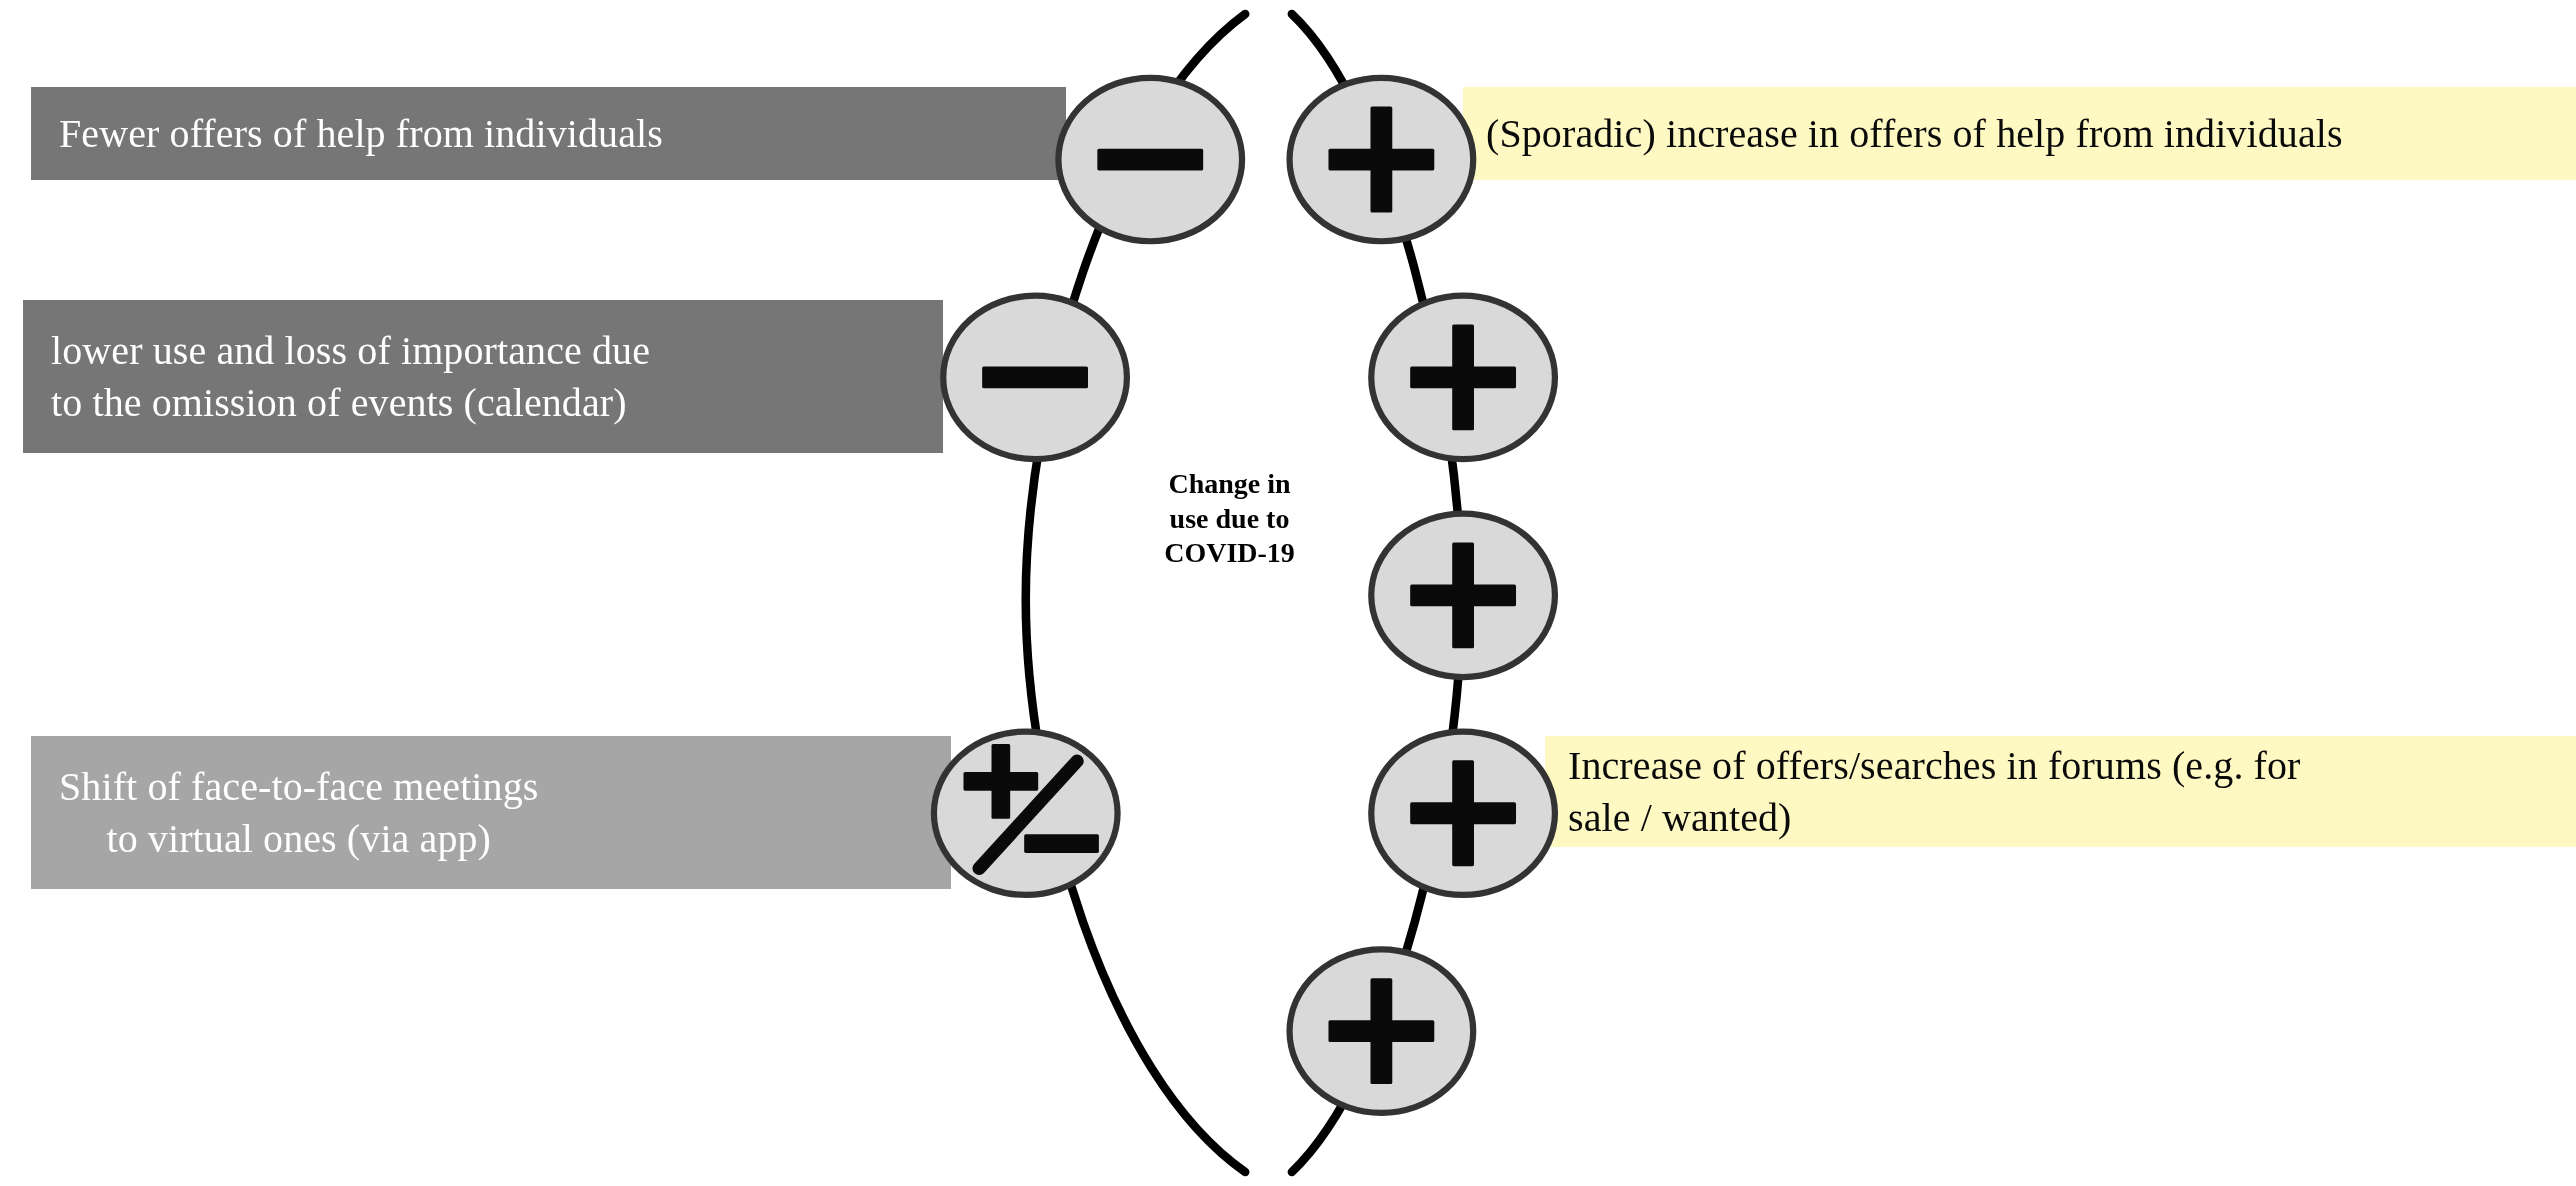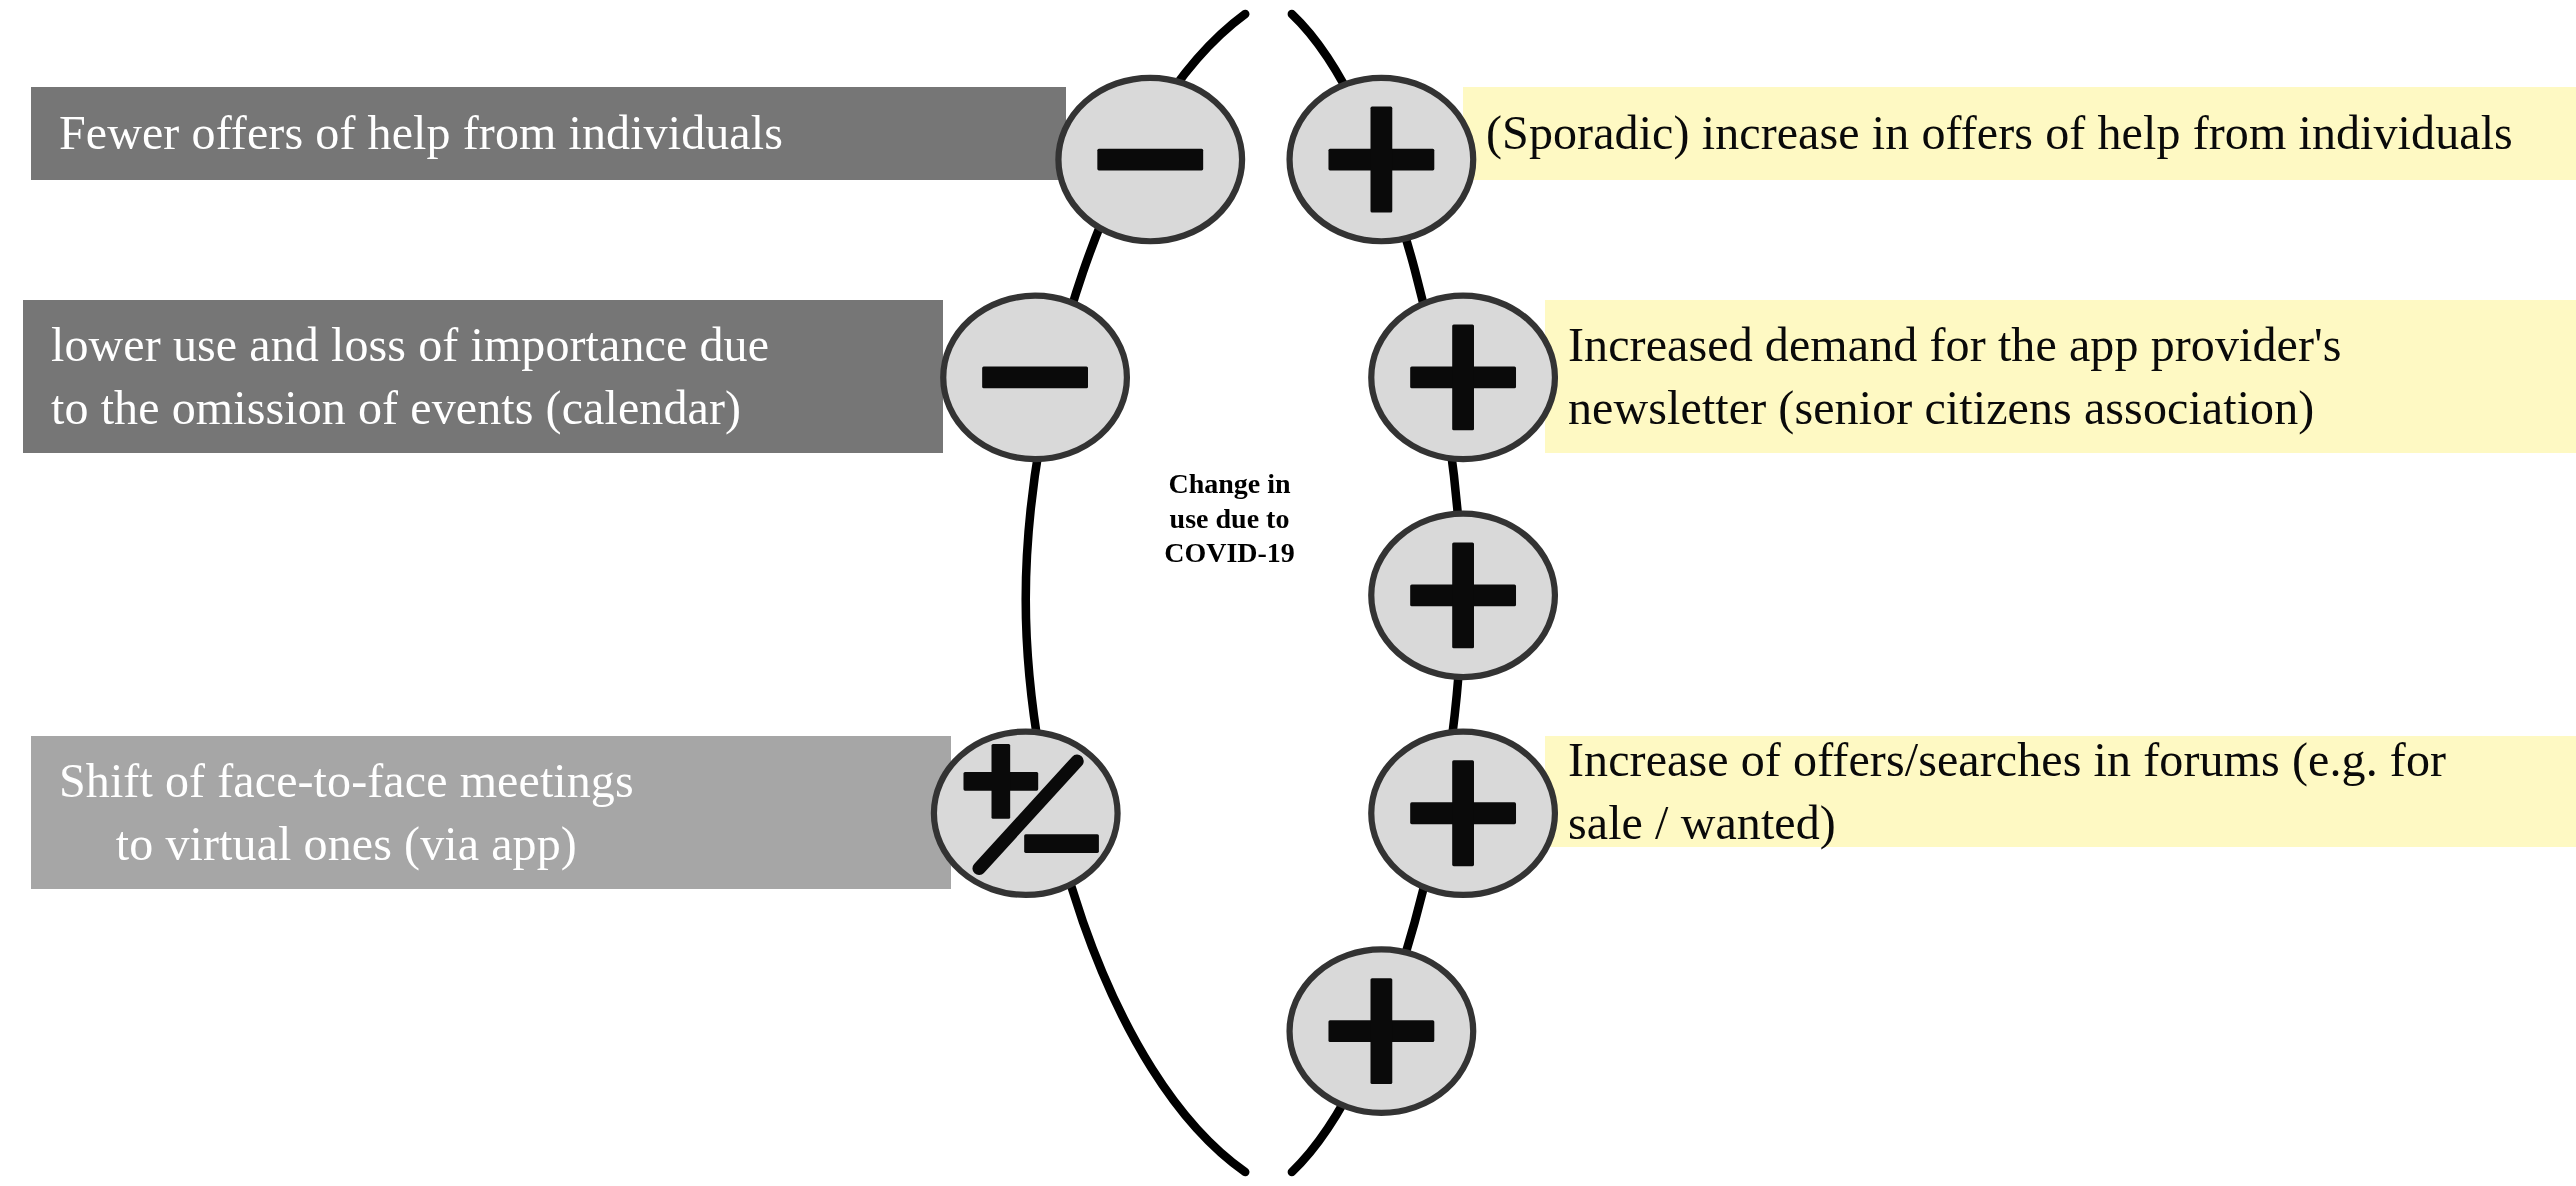--- a/index.html
+++ b/index.html
@@ -27,21 +27,21 @@
   .bar {
     position: absolute;
     display: flex;
     align-items: center;
     box-sizing: border-box;
   }
   .bar-neg-strong { background: #767676; }
   .bar-neg-mid    { background: #a6a6a6; text-align: center; }
   .bar-pos        { background: #fef9c3; }
   .bar-text {
-    font-size: 48px;
+    font-size: 40px;
     line-height: 1.30;
     letter-spacing: 0.1px;
     white-space: pre-line;
   }
   .bar-text-left  { color: #ffffff; padding-left: 28px; }
   .bar-text-right { color: #0a0a0a; padding-left: 23px; }
 
   .center-label {
     position: absolute;
     left: 1113px;
@@ -71,24 +71,20 @@
 
   <div class="bar bar-neg-mid" style="left:31px; top:736px; width:920px; height:153px;">
     <span class="bar-text bar-text-left">Shift of face-to-face meetings
 to virtual ones (via app)</span>
   </div>
 
   <div class="bar bar-pos" style="left:1463px; top:87px; width:1113px; height:93px;">
     <span class="bar-text bar-text-right">(Sporadic) increase in offers of help from individuals</span>
   </div>
 
-  <div class="bar bar-pos" style="left:1545px; top:300px; width:1031px; height:153px;">
-    <span class="bar-text bar-text-right">Increased demand for the app provider's
-newsletter (senior citizens association)</span>
-  </div>
 
 
   <div class="bar bar-pos" style="left:1545px; top:736px; width:1031px; height:111px;">
     <span class="bar-text bar-text-right">Increase of offers/searches in forums (e.g. for
 sale / wanted)</span>
   </div>
 
 
   <svg id="wire" viewBox="0 0 3310 1524">
 

